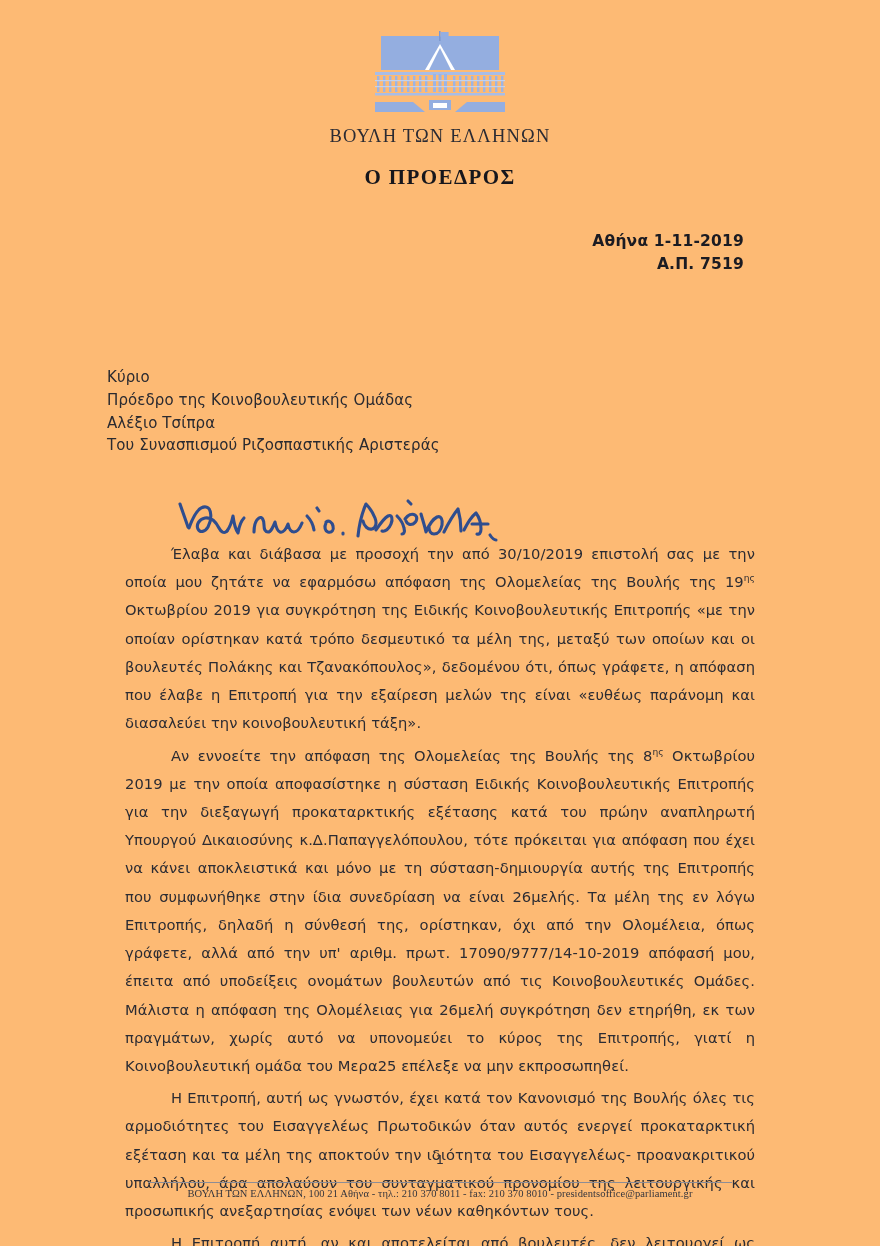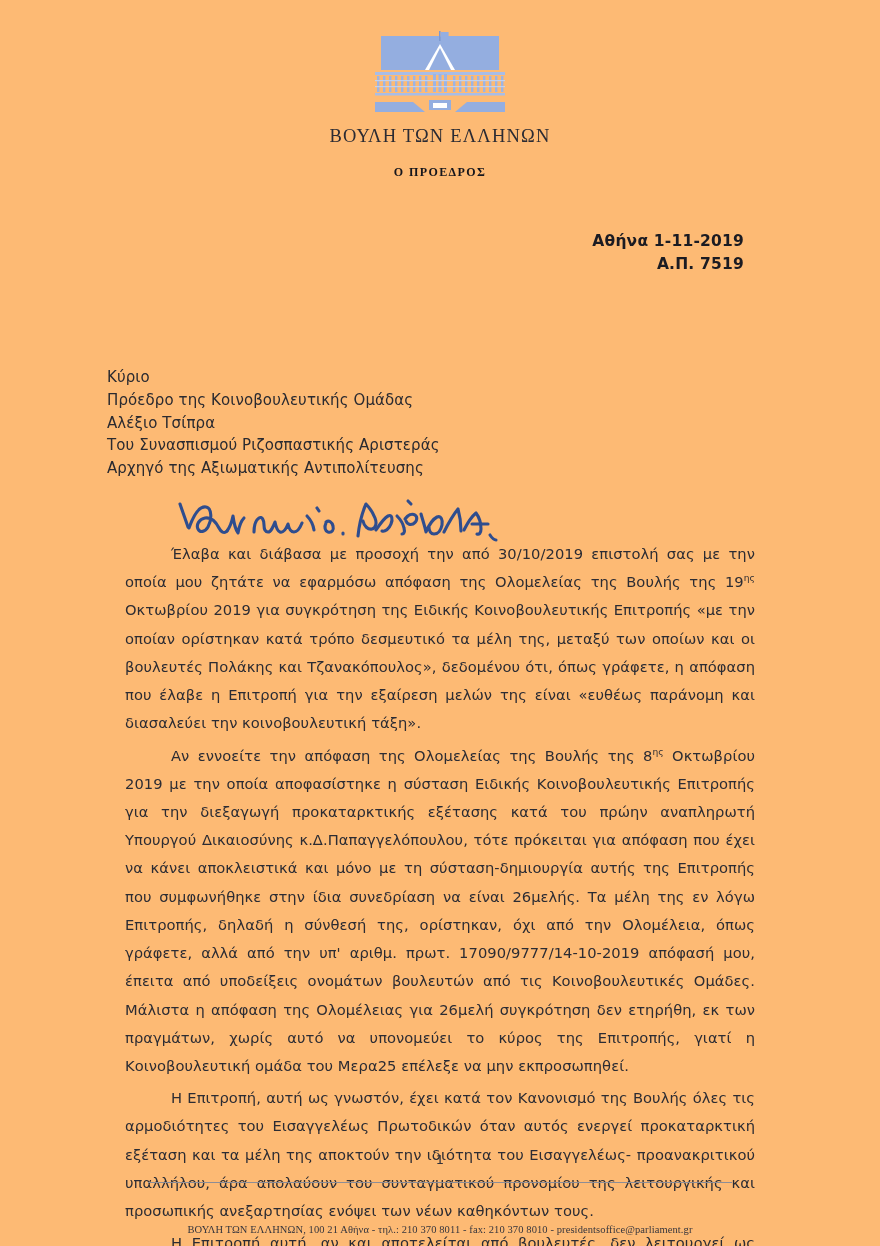--- a/index.html
+++ b/index.html
@@ -34,21 +34,21 @@
   .org-name {
     font-family: "Liberation Serif", "DejaVu Serif", serif;
     font-size: 18.5px;
     letter-spacing: 1.2px;
     color: #2b2b33;
     margin: 0 0 18px 0;
     font-weight: 400;
   }
   .org-role {
     font-family: "Liberation Serif", "DejaVu Serif", serif;
-    font-size: 12px;
+    font-size: 21px;
     letter-spacing: 1.4px;
     color: #16161c;
     font-weight: 700;
     margin: 0;
   }
 
   
   .datebox {
     position: absolute;
     top: 230px;
@@ -119,21 +119,21 @@
   .footer-rule {
     position: absolute;
     top: 1182px;
     left: 148px;
     width: 584px;
     height: 1px;
     background: #8d8d96;
   }
   .footer-text {
     position: absolute;
-    top: 1224px;
+    top: 1188px;
     left: 0;
     width: 880px;
     text-align: center;
     font-family: "Liberation Serif", "DejaVu Serif", serif;
     font-size: 10.5px;
     color: #35353d;
     letter-spacing: 0.1px;
   }
 </style>
 </head>
@@ -196,21 +196,20 @@
   <div class="datebox">
     <div>Αθήνα 1-11-2019</div>
     <div>Α.Π. 7519</div>
   </div>
 
   <div class="recipient">
     <div>Κύριο</div>
     <div>Πρόεδρο της Κοινοβουλευτικής Ομάδας</div>
     <div>Αλέξιο Τσίπρα</div>
     <div>Του Συνασπισμού Ριζοσπαστικής Αριστεράς</div>
-    <div>Αρχηγό της Αξιωματικής Αντιπολίτευσης</div>
   </div>
 
   <div class="salutation" title="Αγαπητέ κ. Πρόεδρε,">
     <svg width="360" height="50" viewBox="0 0 360 50">
       <g fill="none" stroke="#2f4d8e" stroke-width="3.1" stroke-linecap="round" stroke-linejoin="round">
         <path d="M4,10 C6,16 9,24 12,33"></path>
         <path d="M13,34 C18,20 24,12 30,13 C36,14 36,26 32,33 C29,38 24,39 22,35 C20,31 23,25 29,24 C35,23 40,28 43,34 C45,38 48,40 51,37"></path>
         <path d="M51,37 C54,33 56,27 57,22 C58,30 60,36 62,39 C63,33 65,27 68,24"></path>
         <path d="M78,38 C78,32 80,26 83,24 C86,22 88,26 88,31 C88,35 89,38 92,38 C95,38 97,33 99,28 C100,33 101,37 104,38 C107,39 110,35 112,30 C113,35 115,38 118,38 C121,38 124,34 126,29"></path>
         <path d="M131,22 C134,25 137,30 138,36"></path>

